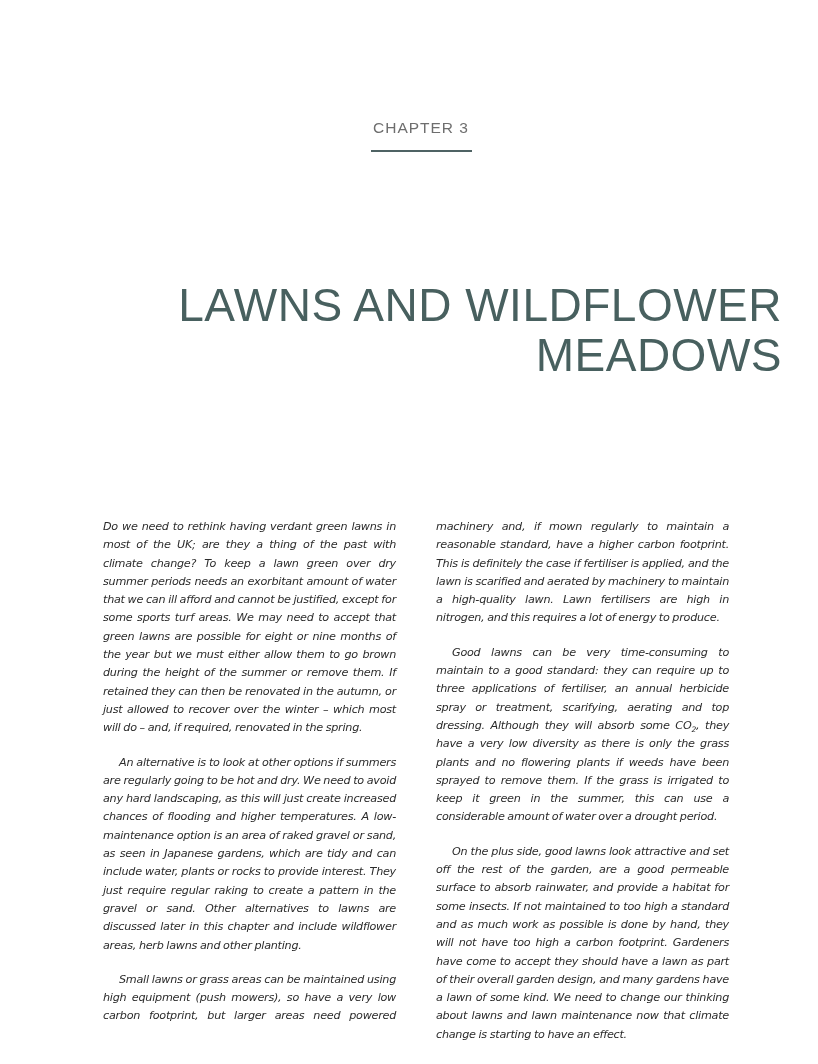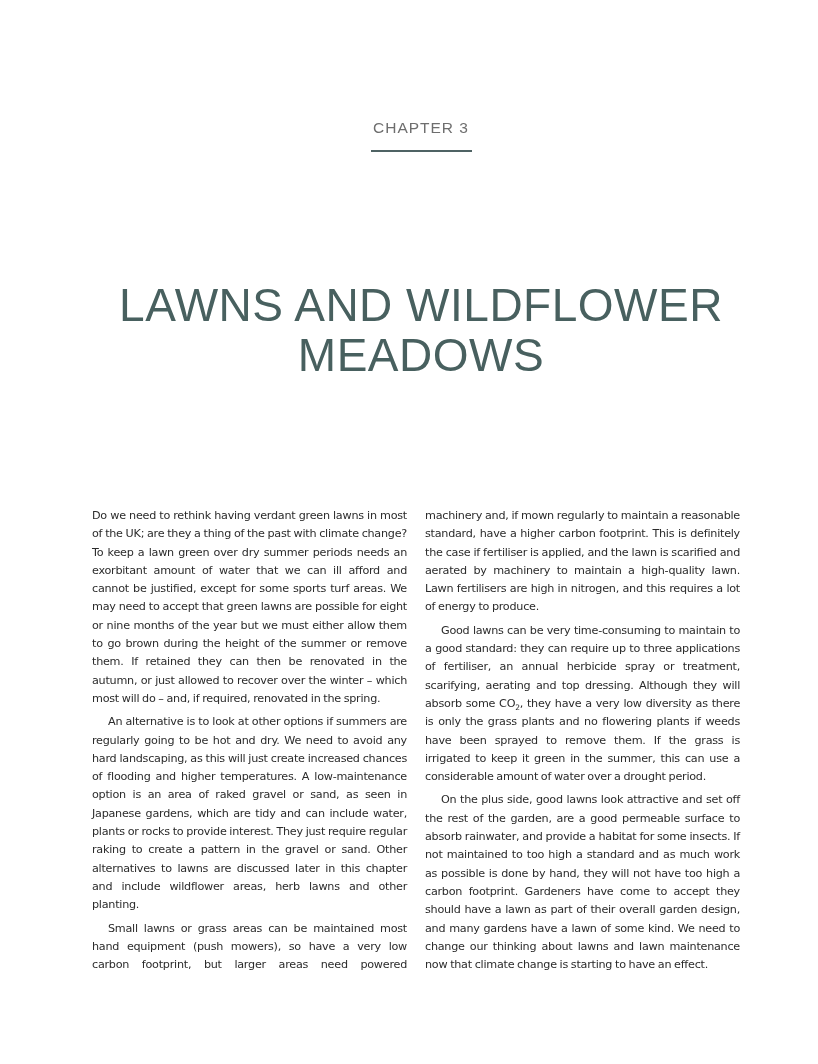--- a/index.html
+++ b/index.html
@@ -31,61 +31,62 @@
       left: 371px;
       width: 101px;
       height: 1.5px;
       background: #4f6364;
     }
     .chapter-title {
       position: absolute;
       top: 280px;
       left: 60px;
       width: 722px;
-      text-align: center;
+      text-align: right;
       font-family: "Liberation Sans", sans-serif;
       font-size: 46px;
       line-height: 50px;
       color: #48605f;
       letter-spacing: 0.5px;
     }
     .column {
       position: absolute;
       top: 502px;
       width: 325px;
       font-family: "DejaVu Sans", sans-serif;
       font-size: 11.2px;
       line-height: 18.3px;
       color: #2b2b2b;
       text-align: justify;
       letter-spacing: -0.25px;
       word-spacing: -0.5px;
     }
     .column p {
-      margin: 5px;
+      margin: 16px;
+      font-style: italic;
     }
     .column p.indent {
       text-indent: 16px;
     }
     .col-left { left: 87px; }
     .col-right { left: 420px; }
     sub { font-size: 7.5px; line-height: 0; }
   </style>
 </head>
 <body>
 
 <div>
   <div class="chapter-label">CHAPTER 3</div>
   <div class="chapter-rule"></div>
   <div class="chapter-title">LAWNS AND WILDFLOWER MEADOWS</div>
 </div>
 
 <div class="column col-left">
   <p>Do we need to rethink having verdant green lawns in most of the UK; are they a thing of the past with climate change? To keep a lawn green over dry summer periods needs an exorbitant amount of water that we can ill afford and cannot be justified, except for some sports turf areas. We may need to accept that green lawns are possible for eight or nine months of the year but we must either allow them to go brown during the height of the summer or remove them. If retained they can then be renovated in the autumn, or just allowed to recover over the winter – which most will do – and, if required, renovated in the spring.</p>
   <p class="indent">An alternative is to look at other options if summers are regularly going to be hot and dry. We need to avoid any hard landscaping, as this will just create increased chances of flooding and higher temperatures. A low-maintenance option is an area of raked gravel or sand, as seen in Japanese gardens, which are tidy and can include water, plants or rocks to provide interest. They just require regular raking to create a pattern in the gravel or sand. Other alternatives to lawns are discussed later in this chapter and include wildflower areas, herb lawns and other planting.</p>
-  <p class="indent" style="text-align-last: justify;">Small lawns or grass areas can be maintained most hand equipment (push mowers), so have a very low carbon footprint, but larger areas need powered</p>
+  <p class="indent" style="text-align-last: justify;">Small lawns or grass areas can be maintained using high equipment (push mowers), so have a very low carbon footprint, but larger areas need powered</p>
 </div>
 
 <div class="column col-right">
   <p>machinery and, if mown regularly to maintain a reasonable standard, have a higher carbon footprint. This is definitely the case if fertiliser is applied, and the lawn is scarified and aerated by machinery to maintain a high-quality lawn. Lawn fertilisers are high in nitrogen, and this requires a lot of energy to produce.</p>
   <p class="indent"><span>Good lawns can be very time-consuming to maintain to a good standard: they can require up to three applications of fertiliser, an annual herbicide spray or treatment, scarifying, aerating and top dressing. Although they will absorb some CO</span><sub>2</sub><span>, they have a very low diversity as there is only the grass plants and no flowering plants if weeds have been sprayed to remove them. If the grass is irrigated to keep it green in the summer, this can use a considerable amount of water over a drought period.</span></p>
   <p class="indent">On the plus side, good lawns look attractive and set off the rest of the garden, are a good permeable surface to absorb rainwater, and provide a habitat for some insects. If not maintained to too high a standard and as much work as possible is done by hand, they will not have too high a carbon footprint. Gardeners have come to accept they should have a lawn as part of their overall garden design, and many gardens have a lawn of some kind. We need to change our thinking about lawns and lawn maintenance now that climate change is starting to have an effect.</p>
 </div>
 
 </body></html>

